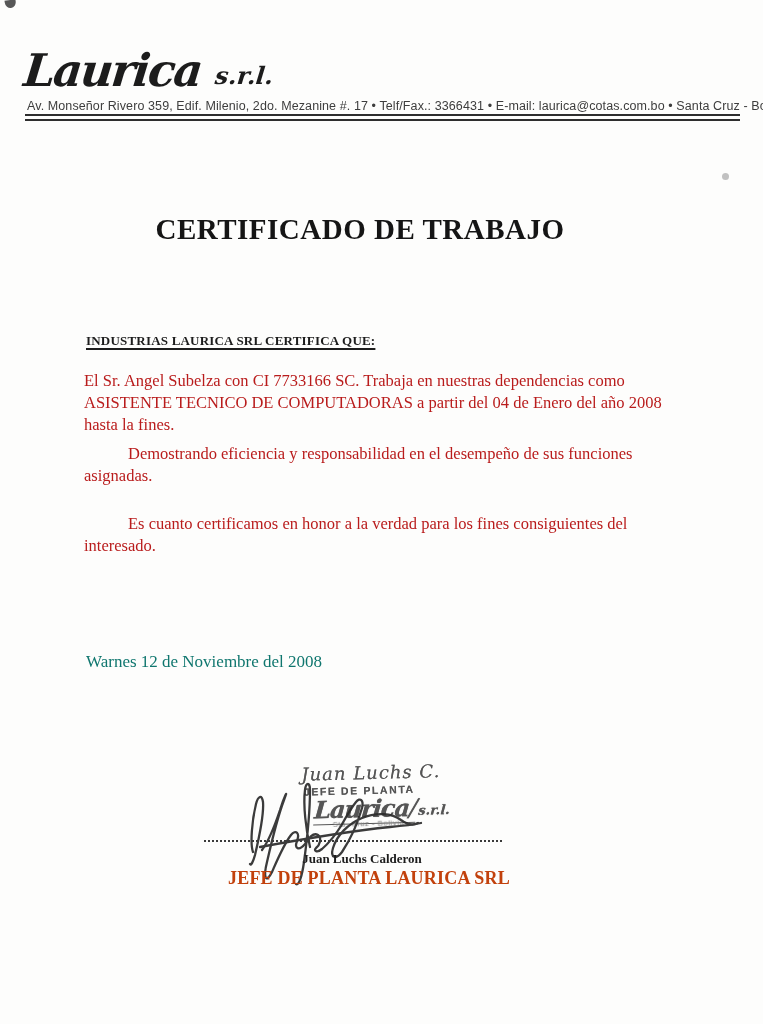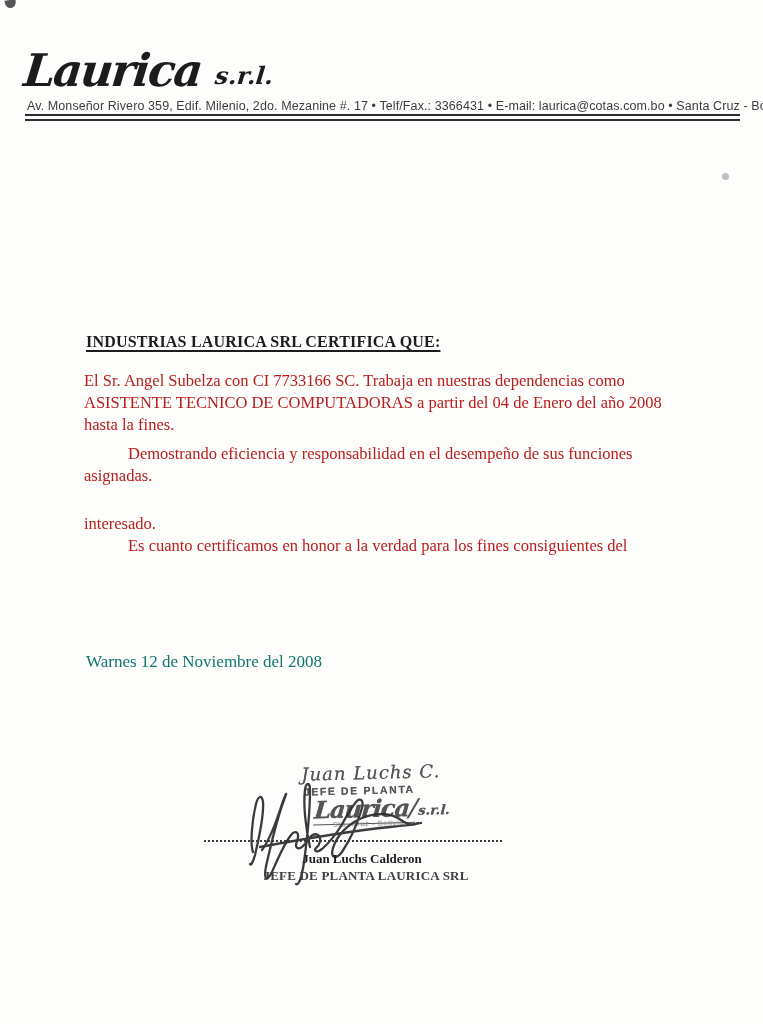--- a/index.html
+++ b/index.html
@@ -54,21 +54,21 @@
     border-top:2px solid #2e2e2e;border-bottom:2px solid #2e2e2e;
   }
   
   .doc-title{
     position:absolute;left:60px;top:213px;width:600px;
     text-align:center;font-weight:bold;font-size:29px;
     letter-spacing:.5px;color:#151515;
   }
   .doc-heading{
     position:absolute;left:86px;top:333px;
-    font-weight:bold;font-size:16px;letter-spacing:.2px;
+    font-weight:bold;font-size:13px;letter-spacing:.2px;
     text-decoration:underline;text-decoration-thickness:1.5px;text-underline-offset:3px;
     color:#1d1d1d;
   }
   .para{
     position:absolute;left:84px;width:600px;
     font-size:16.5px;line-height:22px;color:#b91c1c;
   }
   .para-1{top:370px;}
   .para-2{top:443px;}
   .para-3{top:513px;}
@@ -120,56 +120,57 @@
   .signature-svg{position:absolute;left:200px;top:740px;width:330px;height:160px;}
   .dotted-line{
     position:absolute;left:204px;top:840px;width:298px;height:0;
     border-bottom:2.5px dotted #3a3a3a;
   }
   .signer-name{
     position:absolute;left:232px;top:851px;width:260px;
     text-align:center;font-weight:bold;font-size:13px;color:#1c1c1c;
   }
   .signer-title{
-    position:absolute;left:236px;top:868px;width:260px;
-    text-align:center;font-weight:bold;font-size:13px;letter-spacing:.2px;color:#404040;
+    position:absolute;left:228px;top:868px;width:260px;
+    text-align:center;font-weight:bold;font-size:18px;letter-spacing:.2px;color:#c2410c;
     white-space:nowrap;
   }
 </style>
 </head>
 <body>
 
 <div class="page">
 
   <div class="corner-mark"></div>
   <div class="speck"></div>
 
   <div class="logo">
     <span class="logo-main">Laurica</span>
     <span class="logo-suffix">s.r.l.</span>
   </div>
   <div class="address">Av. Monseñor Rivero 359, Edif. Milenio, 2do. Mezanine  #. 17 • Telf/Fax.: 3366431 • E-mail: laurica@cotas.com.bo • Santa Cruz - Bolivia</div>
   <div class="rule-double"></div>
 
+  <div class="doc-title">CERTIFICADO DE TRABAJO</div>
   <div class="doc-heading">INDUSTRIAS LAURICA SRL CERTIFICA QUE:</div>
 
   <div class="para para-1">
     <span class="line">El Sr. Angel Subelza con CI 7733166 SC. Trabaja en nuestras dependencias como</span>
     <span class="line">ASISTENTE TECNICO DE COMPUTADORAS a partir del 04 de Enero del año 2008</span>
     <span class="line">hasta la fines.</span>
   </div>
 
   <div class="para para-2">
     <span class="line indent">Demostrando eficiencia y responsabilidad en el desempeño de sus funciones</span>
     <span class="line">asignadas.</span>
   </div>
 
   <div class="para para-3">
+    <span class="line indent">Es cuanto certificamos en honor a la verdad para los fines consiguientes del</span>
     <span class="line">interesado.</span>
-    <span class="line indent">Es cuanto certificamos en honor a la verdad para los fines consiguientes del</span>
   </div>
 
   <div class="date-line">Warnes 12 de Noviembre del 2008</div>
 
   <div class="stamp">
     <div class="stamp-name">Juan Luchs C.</div>
     <div class="stamp-role">JEFE DE PLANTA</div>
     <div class="stamp-company">
       <span class="co">Laurica</span><span class="co stamp-slash">/</span><span class="co-suffix">s.r.l.</span>
     </div>

